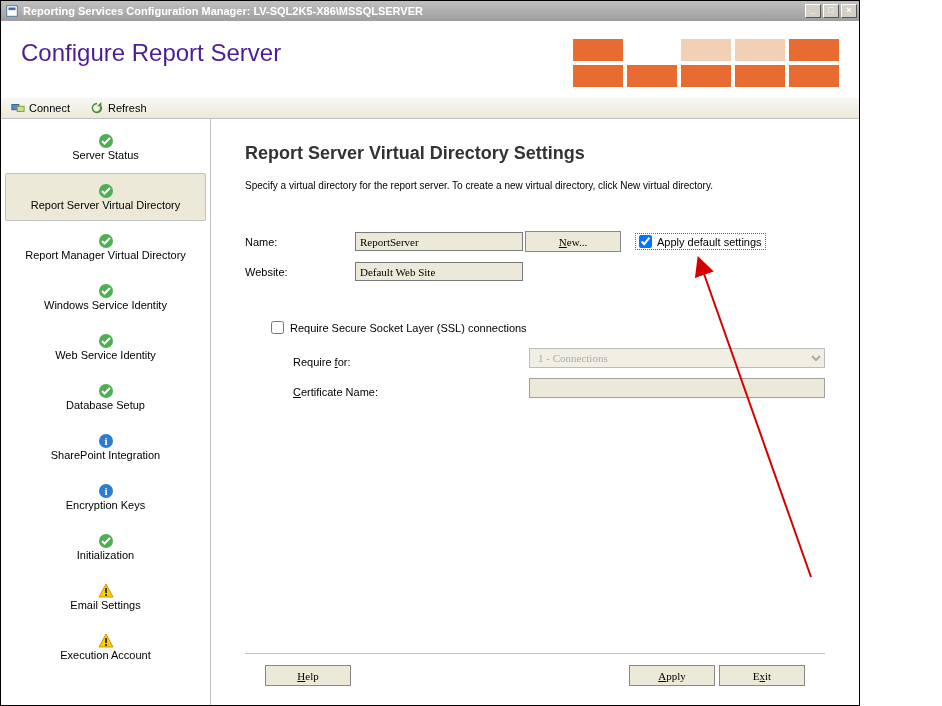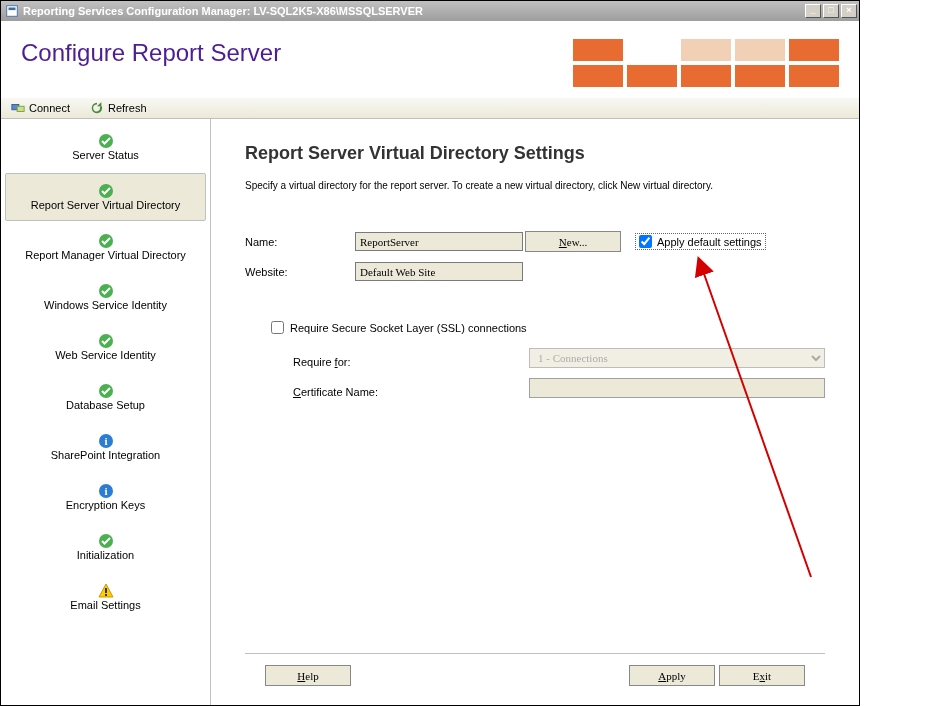--- a/index.html
+++ b/index.html
@@ -206,20 +206,30 @@
       </div>
       <div class="navitem">
         <span class="nav-icon warn">
             <svg viewBox="0 0 16 16">
               <path d="M8 1L15 14H1z" fill="#ffcc00" stroke="#cc9900"></path>
               <rect x="7" y="5" width="2" height="5" fill="#333"></rect>
               <rect x="7" y="11" width="2" height="2" fill="#333"></rect>
             </svg>
           </span>
         <span>Email Settings</span>
+      </div>
+      <div class="navitem">
+        <span class="nav-icon warn">
+            <svg viewBox="0 0 16 16">
+              <path d="M8 1L15 14H1z" fill="#ffcc00" stroke="#cc9900"></path>
+              <rect x="7" y="5" width="2" height="5" fill="#333"></rect>
+              <rect x="7" y="11" width="2" height="2" fill="#333"></rect>
+            </svg>
+          </span>
+        <span>Execution Account</span>
       </div>
     </div>
 
     <div class="main">
       <div class="page-title">Report Server Virtual Directory Settings</div>
       <div class="page-desc">Specify a virtual directory for the report server. To create a new virtual directory, click New virtual directory.</div>
 
       <div class="form-row">
         <span class="form-label">Name:</span>
         <input class="form-input" readonly="" value="ReportServer" style="">

